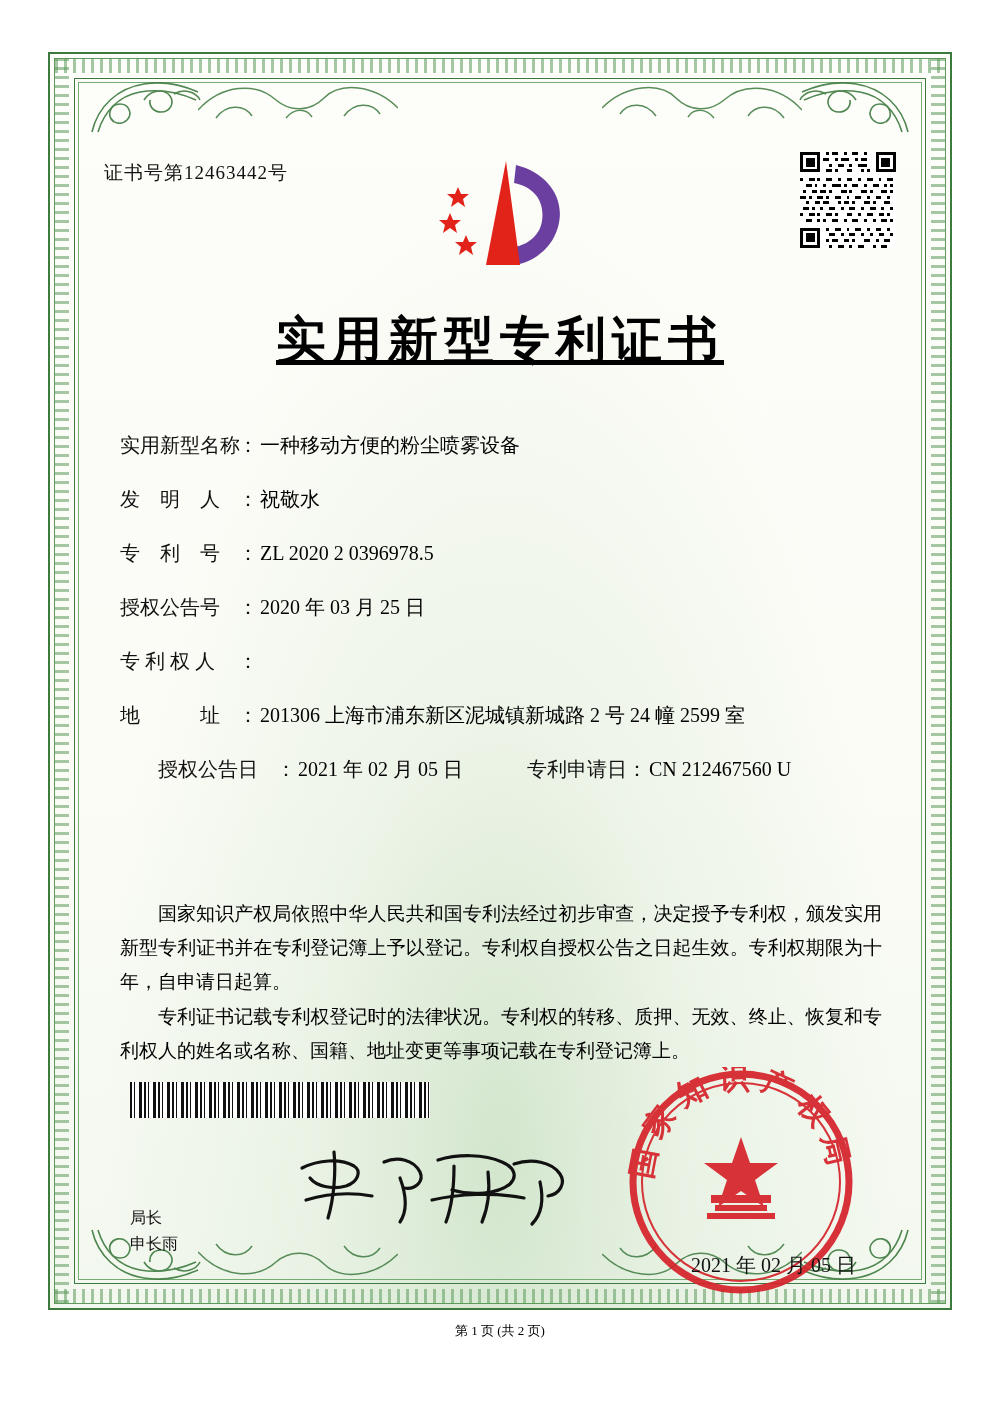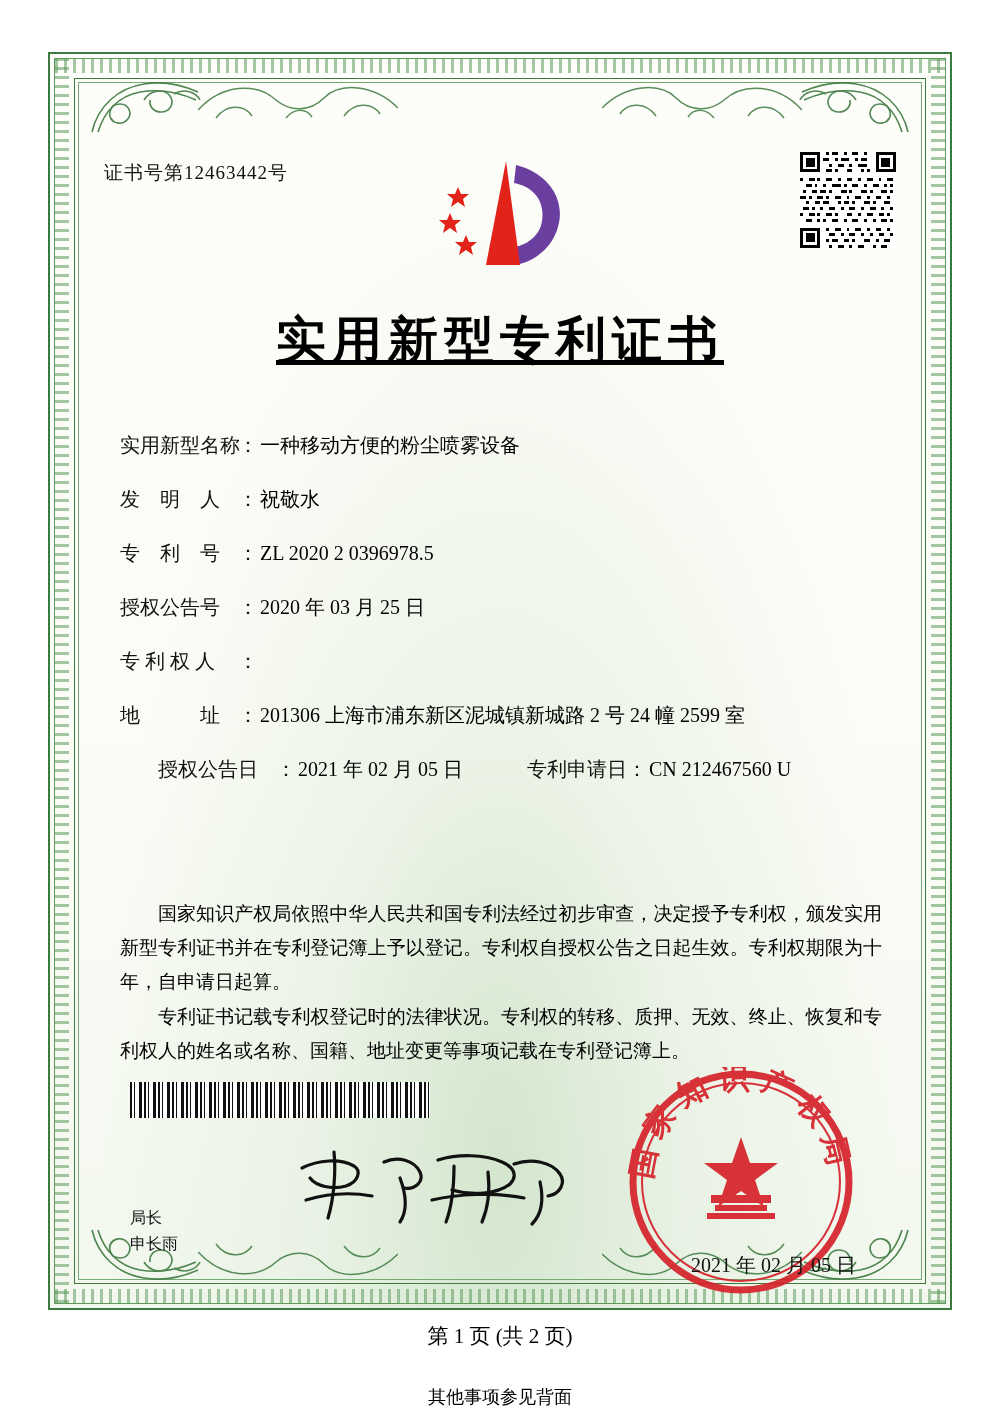--- a/index.html
+++ b/index.html
@@ -237,21 +237,21 @@
     color: #111;
     white-space: nowrap;
   }
 
   
   .page-no {
     position: absolute;
     left: 0; right: 0;
     top: 1322px;
     text-align: center;
-    font-size: 21px;
+    font-size: 13px;
     color: #000;
   }
   .footnote {
     position: absolute;
     left: 0; right: 0;
     top: 1385px;
     text-align: center;
     font-size: 18px;
     color: #000;
   }
@@ -587,14 +587,13 @@
           </text>
         </g>
       </svg>
     </div>
 
     <div class="seal-date">2021 年 02 月 05 日</div>
 
   </div>
 
   <div class="page-no">第 1 页 (共 2 页)</div>
-  <div class="footnote">其他事项参见背面</div>
 </div>
 
 </body></html>

